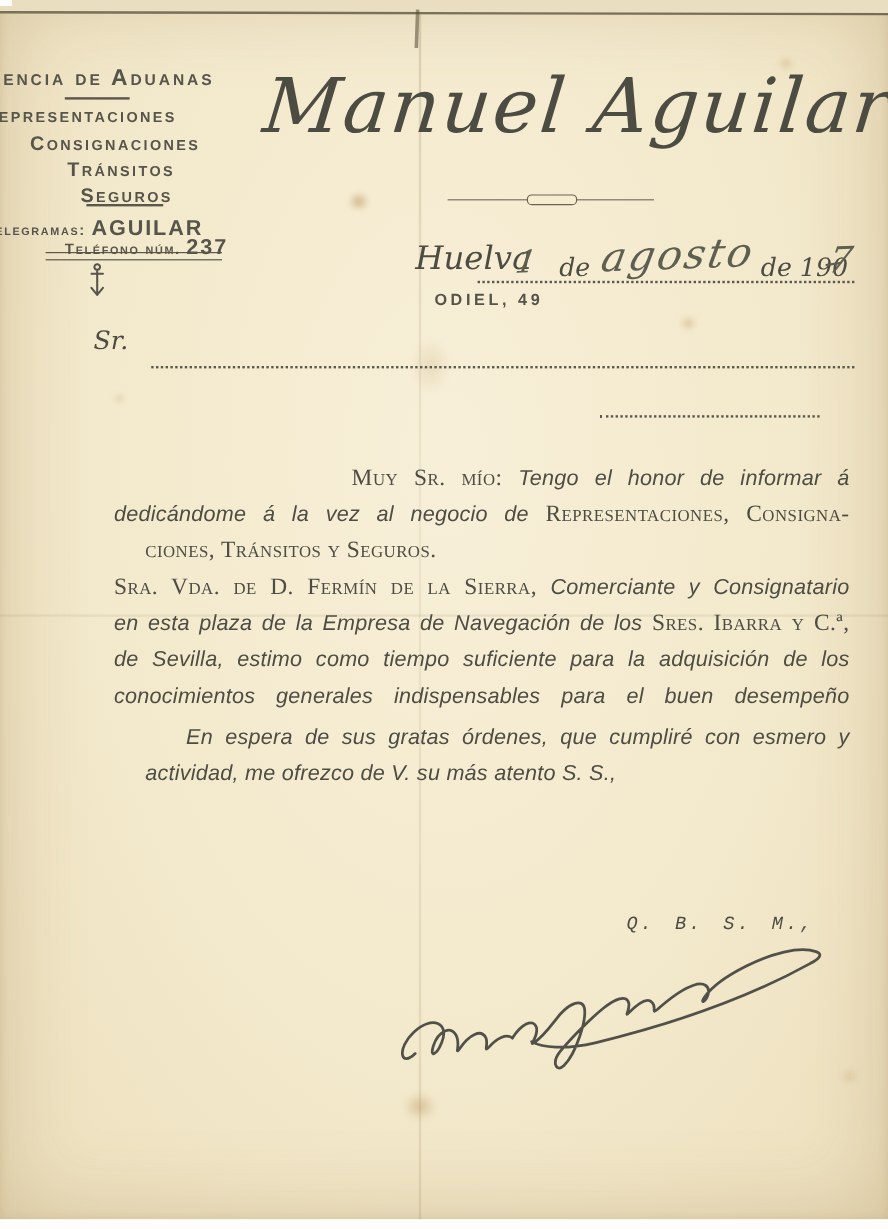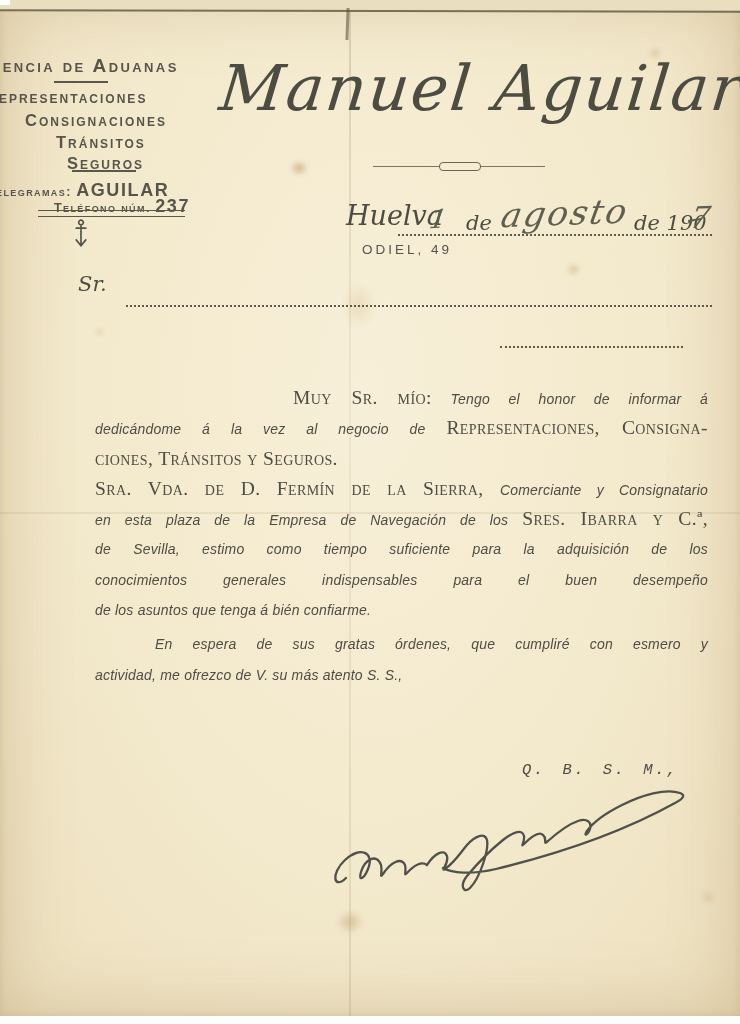--- a/index.html
+++ b/index.html
@@ -32,26 +32,26 @@
   .lh-big{font-size:18px;letter-spacing:1.6px;font-weight:700;}
   .dbl-rule{height:5px;border-top:1.5px solid #5a584c;border-bottom:1.5px solid #5a584c;}
   
   .script{font-family:"DejaVu Serif",serif;font-style:italic;color:#4d4c42;}
   .masthead{left:220px;top:52px;width:492px;text-align:center;font-size:63px;letter-spacing:2px;transform:skewX(-6deg);white-space:nowrap;}
   .orn-line{left:373px;top:166px;width:172px;height:1.3px;background:#7a7463;}
   .orn-cigar{left:439px;top:162px;width:40px;height:7px;border:1.3px solid #6a6557;border-radius:4px;background:#f5ecd2;}
   
   .dotted{border-top:2px dotted #5b5a4e;height:0;}
   .hand{font-family:"DejaVu Serif",serif;font-style:italic;color:#5f5f50;transform:skewX(-12deg) rotate(-2deg);white-space:nowrap;}
-  .odiel{font-family:"Liberation Sans",sans-serif;font-size:13.5px;letter-spacing:3px;font-weight:400;color:#55544a;}
+  .odiel{font-family:"Liberation Sans",sans-serif;font-size:13.5px;letter-spacing:3px;font-weight:700;color:#55544a;}
   
   #letter-body{left:95px;top:383px;width:613px;color:#4e4d43;}
   .bline{height:30.3px;line-height:30.3px;text-align:justify;text-align-last:justify;white-space:normal;}
-  .bline.last{text-align-last:left;}
-  .sans{font-family:"Liberation Sans",sans-serif;font-style:italic;font-size:14px;letter-spacing:.2px;}
+  .bline.last{text-align-last:left;margin-left:26px;}
+  .sans{font-family:"Liberation Sans",sans-serif;font-style:italic;font-size:18px;letter-spacing:.2px;}
   .sc{font-family:"Liberation Serif",serif;font-variant:small-caps;font-size:19.5px;letter-spacing:.4px;}
   .caps{font-family:"Liberation Serif",serif;font-size:18.5px;letter-spacing:.6px;}
   .qbsm{left:522px;top:761px;font-family:Liberation Mono, monospace;font-style:italic;font-size:15.5px;letter-spacing:2.5px;word-spacing:5px;color:#4e4d43;}
 </style>
 </head>
 <body>
 
 <div class="paper">
 
   <div class="abs top-strip"></div>
@@ -107,21 +107,20 @@
   <div class="abs dotted" style="left:500px;top:346px;width:183px;"></div>
 
   <div id="letter-body" class="abs">
       <div class="bline" style="padding-left: 198px;"><span class="sc">Muy Sr. mío:</span><span class="sans">  Tengo el honor de informar á</span></div>
       <div class="bline"><span class="sans">dedicándome á la vez al negocio de </span><span class="sc">Representaciones, Consigna-</span></div>
       <div class="bline last"><span class="sc">ciones, Tránsitos y Seguros.</span></div>
       <div class="bline"><span class="sc">Sra. Vda. de D. Fermín de la Sierra, </span><span class="sans">Comerciante y Consignatario</span></div>
       <div class="bline"><span class="sans">en esta plaza de la Empresa de Navegación de los </span><span class="sc">Sres. Ibarra y C.ª,</span></div>
       <div class="bline"><span class="sans">de Sevilla, estimo como tiempo suficiente para la adquisición de los</span></div>
       <div class="bline"><span class="sans">conocimientos generales indispensables para el buen desempeño</span></div>
-      <div class="bline last"><span class="sans">de los asuntos que tenga á bién confiarme.</span></div>
       <div class="bline" style="margin-top: 4px; padding-left: 60px;"><span class="sans">En espera de sus gratas órdenes, que cumpliré con esmero y</span></div>
       <div class="bline last"><span class="sans">actividad, me ofrezco de V. su más atento S. S.,</span></div>
     </div>
 
   <div class="abs qbsm">Q. B. S. M.,</div>
 
   <svg class="abs" style="left:328px;top:786px;" width="372" height="118" viewBox="0 0 372 118">
     <path d="M18,92 C6,104 2,88 17,74 C32,60 47,66 40,83 C36,93 30,96 33,86 C37,73 49,67 53,79 C55,87 51,93 55,88 C63,76 73,71 77,79 C79,85 75,91 79,87 C86,79 94,75 99,79" fill="none" stroke="#51514a" stroke-width="2.3" stroke-linecap="round"></path>
     <path d="M99,79 C106,68 116,62 119,70 C121,78 112,86 117,83 C126,77 133,66 139,59 C147,50 157,46 159,54 C161,64 152,92 142,102 C136,108 131,100 139,90 C149,78 165,62 175,54 C184,47 194,42 196,50 C197,56 192,62 196,58 C203,51 211,45 215,49 C220,53 214,60 220,55 C229,47 241,38 250,35 C259,32 264,36 262,43 C260,49 255,51 259,45 C266,35 282,25 294,19 C314,9 338,2 352,7 C358,9 355,13 347,17 C300,43 238,66 168,83 C142,89 124,87 115,82" fill="none" stroke="#51514a" stroke-width="2.3" stroke-linecap="round"></path>
   </svg>

